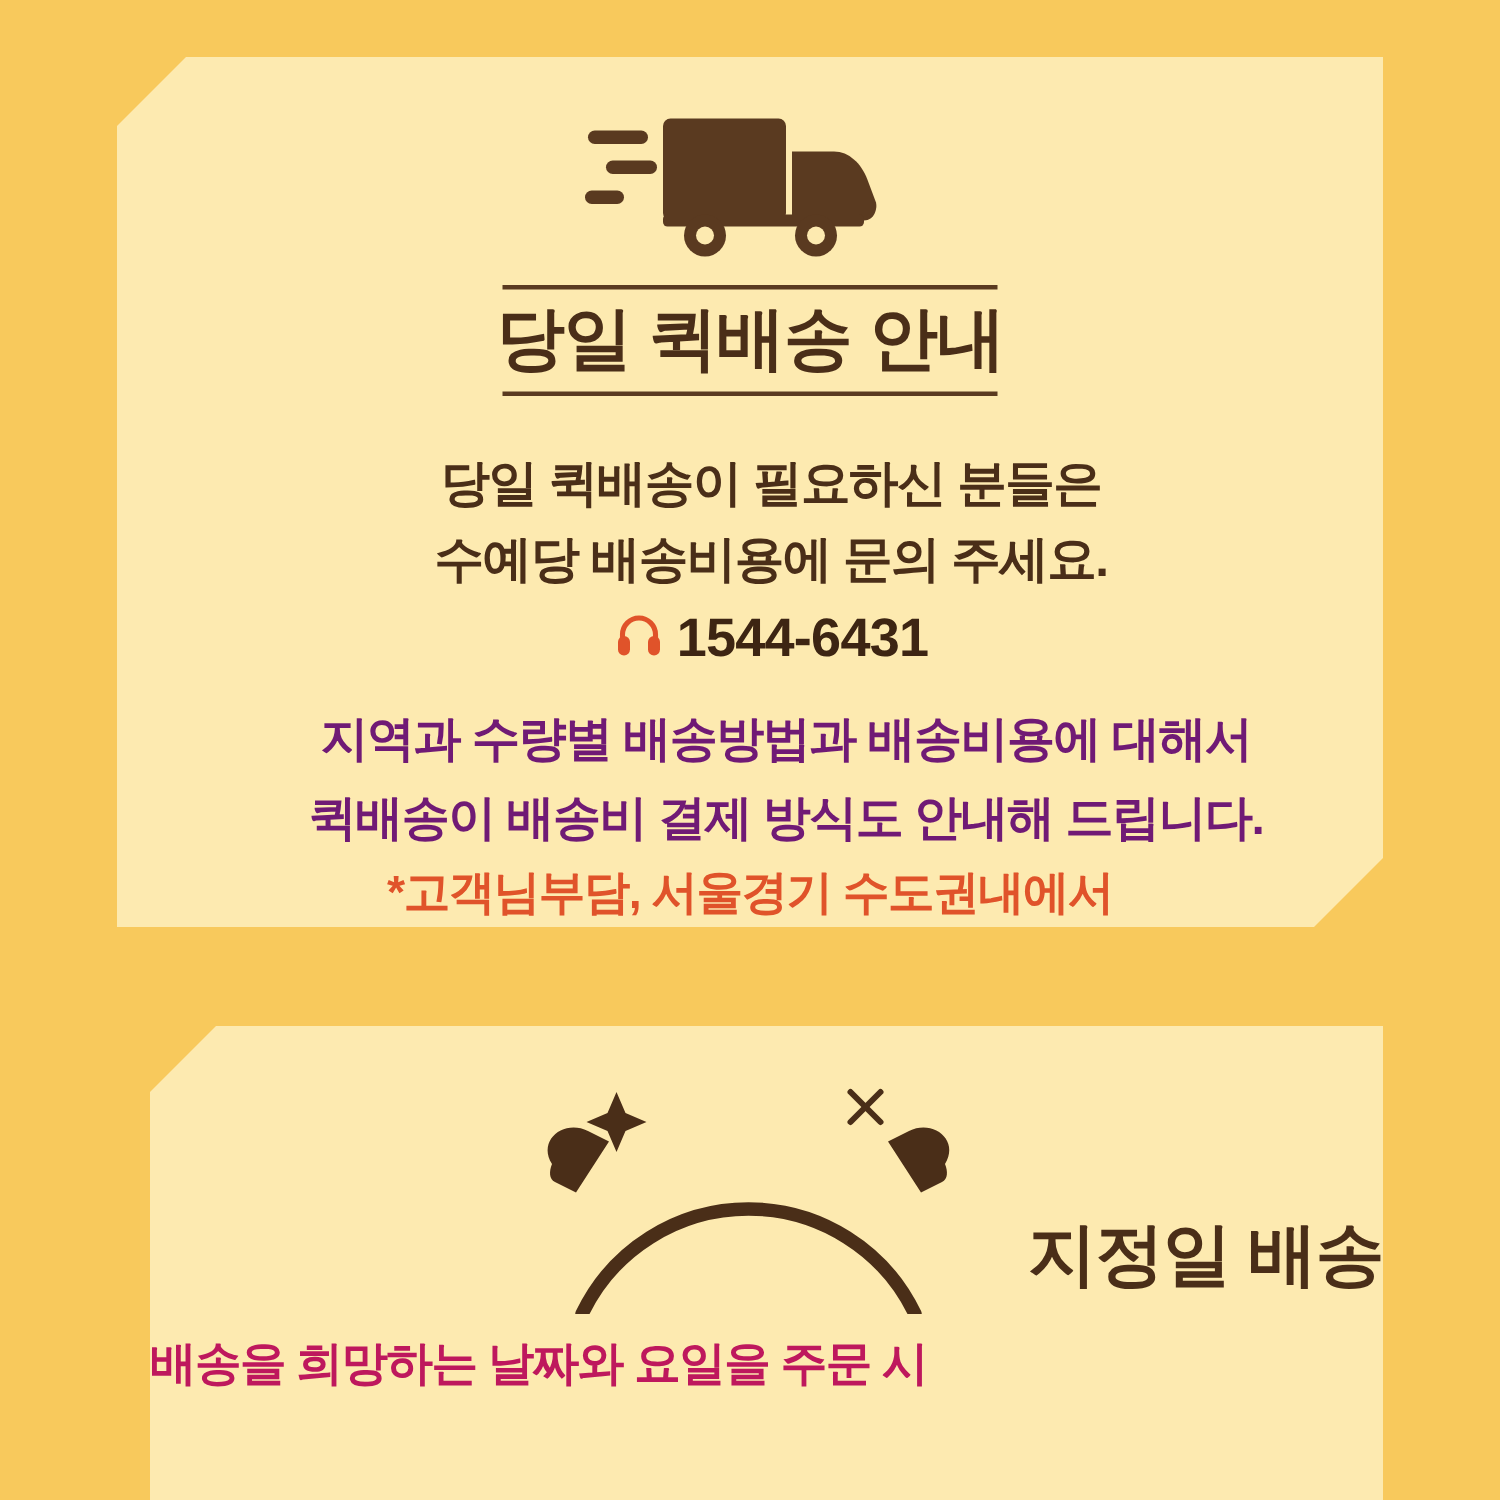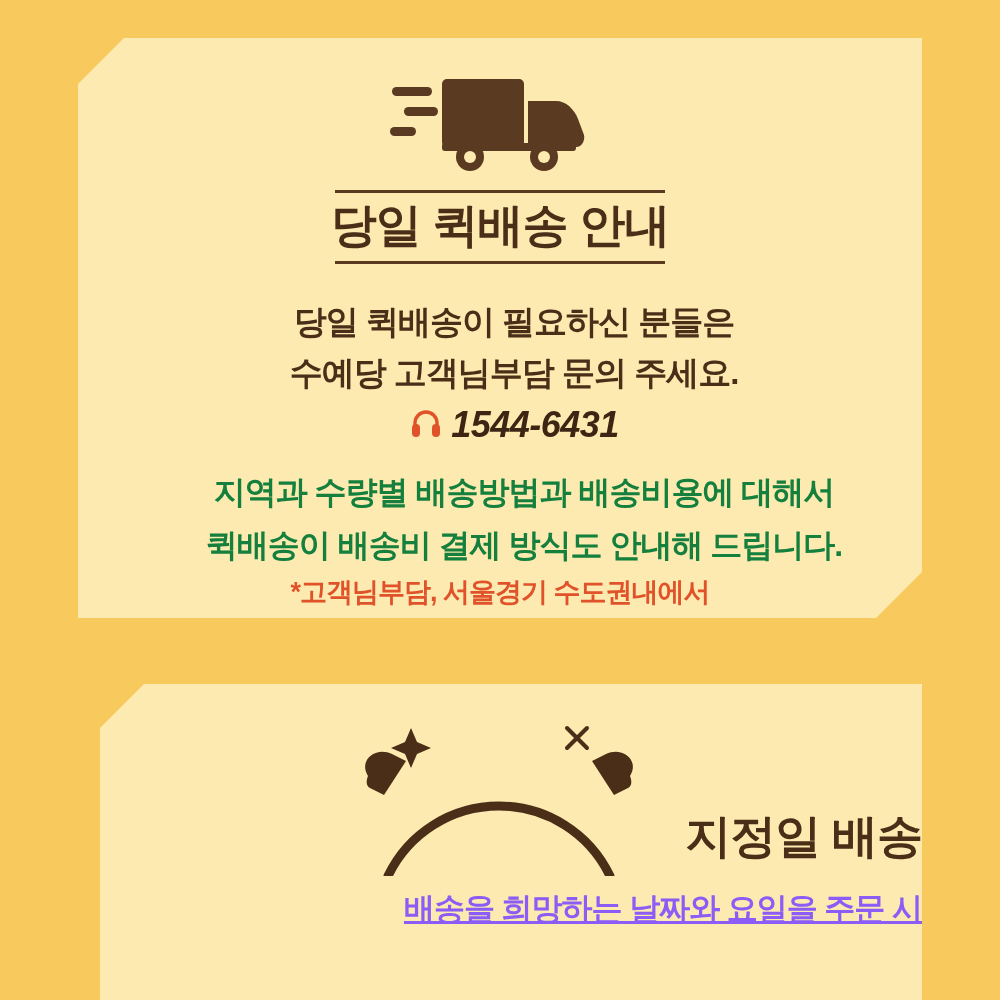--- a/index.html
+++ b/index.html
@@ -110,51 +110,50 @@
     line-height: 1.55;
     letter-spacing: -1px;
   }
 
   .phone-row {
     margin-top: 6px;
     display: flex;
     justify-content: center;
     align-items: center;
     gap: 8px;
-    font-style: italic;
   }
   .phone-num {
     font-size: 36px;
     font-weight: bold;
     color: #3d2513;
     letter-spacing: -0.5px;
   }
 
   .para2 {
     position: absolute;
     left: 0;
     right: 0;
     top: 428px;
     text-align: center;
-    color: #15803d;
+    color: #701a75;
     padding-left: 48px;
   }
   .para2 .line-lg {
     font-size: 32px;
     line-height: 1.65;
   }
 
   .note {
     position: absolute;
     left: 0;
     right: 0;
     top: 536px;
     text-align: center;
     color: #e0532a;
-    font-size: 27px;
+    font-size: 31px;
     font-weight: bold;
     letter-spacing: -1px;
   }
 
   
   .clock-wrap {
     position: absolute;
     left: 0;
     right: 0;
     top: 22px;
@@ -169,23 +168,22 @@
     font-size: 46px;
     font-weight: bold;
     color: #4a2e18;
     letter-spacing: -1px;
   }
   .card2-body {
     position: absolute;
     left: 0;
     right: 0;
     top: 200px;
-    text-align: right;
-    color: #8b5cf6;
-    text-decoration: underline;
+    text-align: left;
+    color: #be185d;
   }
   .card2-body .line-lg {
     font-size: 31px;
     line-height: 1.6;
   }
 </style>
 </head>
 <body>
 
 <div class="page">
@@ -213,21 +211,21 @@
     </div>
 
     <div class="title-block">
       <div class="title-rule"></div>
       <div class="title-text">당일 퀵배송 안내</div>
       <div class="title-rule"></div>
     </div>
 
     <div class="body-lines">
       <div class="line-lg">당일 퀵배송이 필요하신 분들은</div>
-      <div class="line-lg">수예당 고객님부담 문의 주세요.</div>
+      <div class="line-lg">수예당 배송비용에 문의 주세요.</div>
 
       <div class="phone-row">
         <span>
           <svg width="34" height="34" viewBox="0 0 34 34" aria-hidden="true">
             <path d="M6 20 v-3 a11 11 0 0 1 22 0 v3" fill="none" stroke="#e0532a" stroke-width="3.4" stroke-linecap="round"></path>
             <rect x="3" y="18" width="8" height="13" rx="4" fill="#e0532a"></rect>
             <rect x="23" y="18" width="8" height="13" rx="4" fill="#e0532a"></rect>
           </svg>
         </span>
         <span class="phone-num">1544-6431</span>

